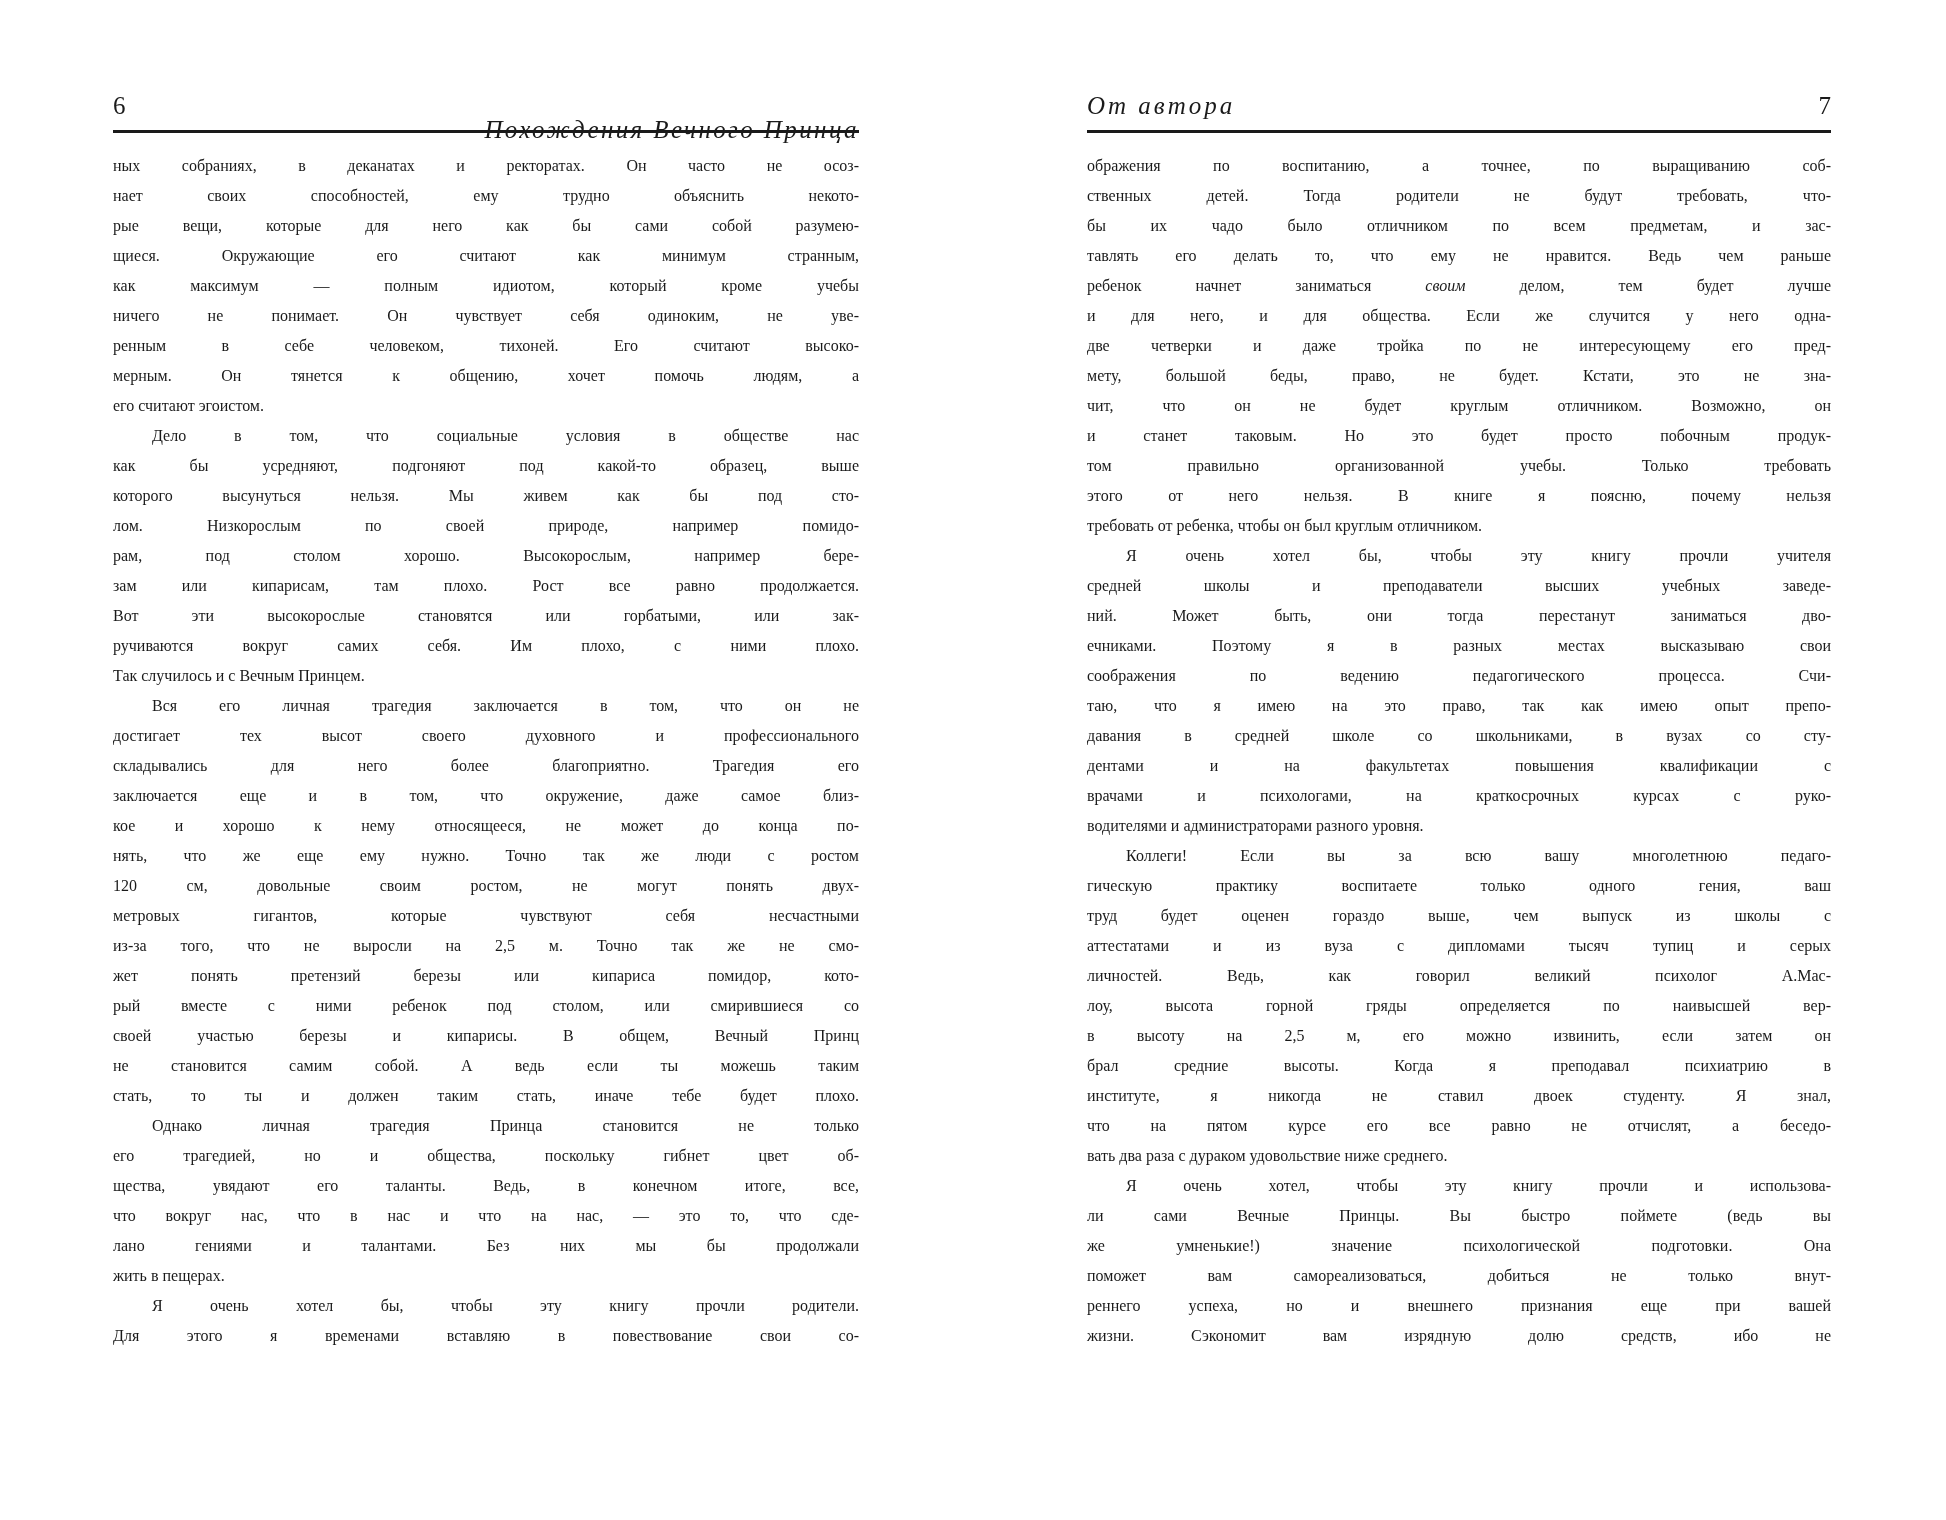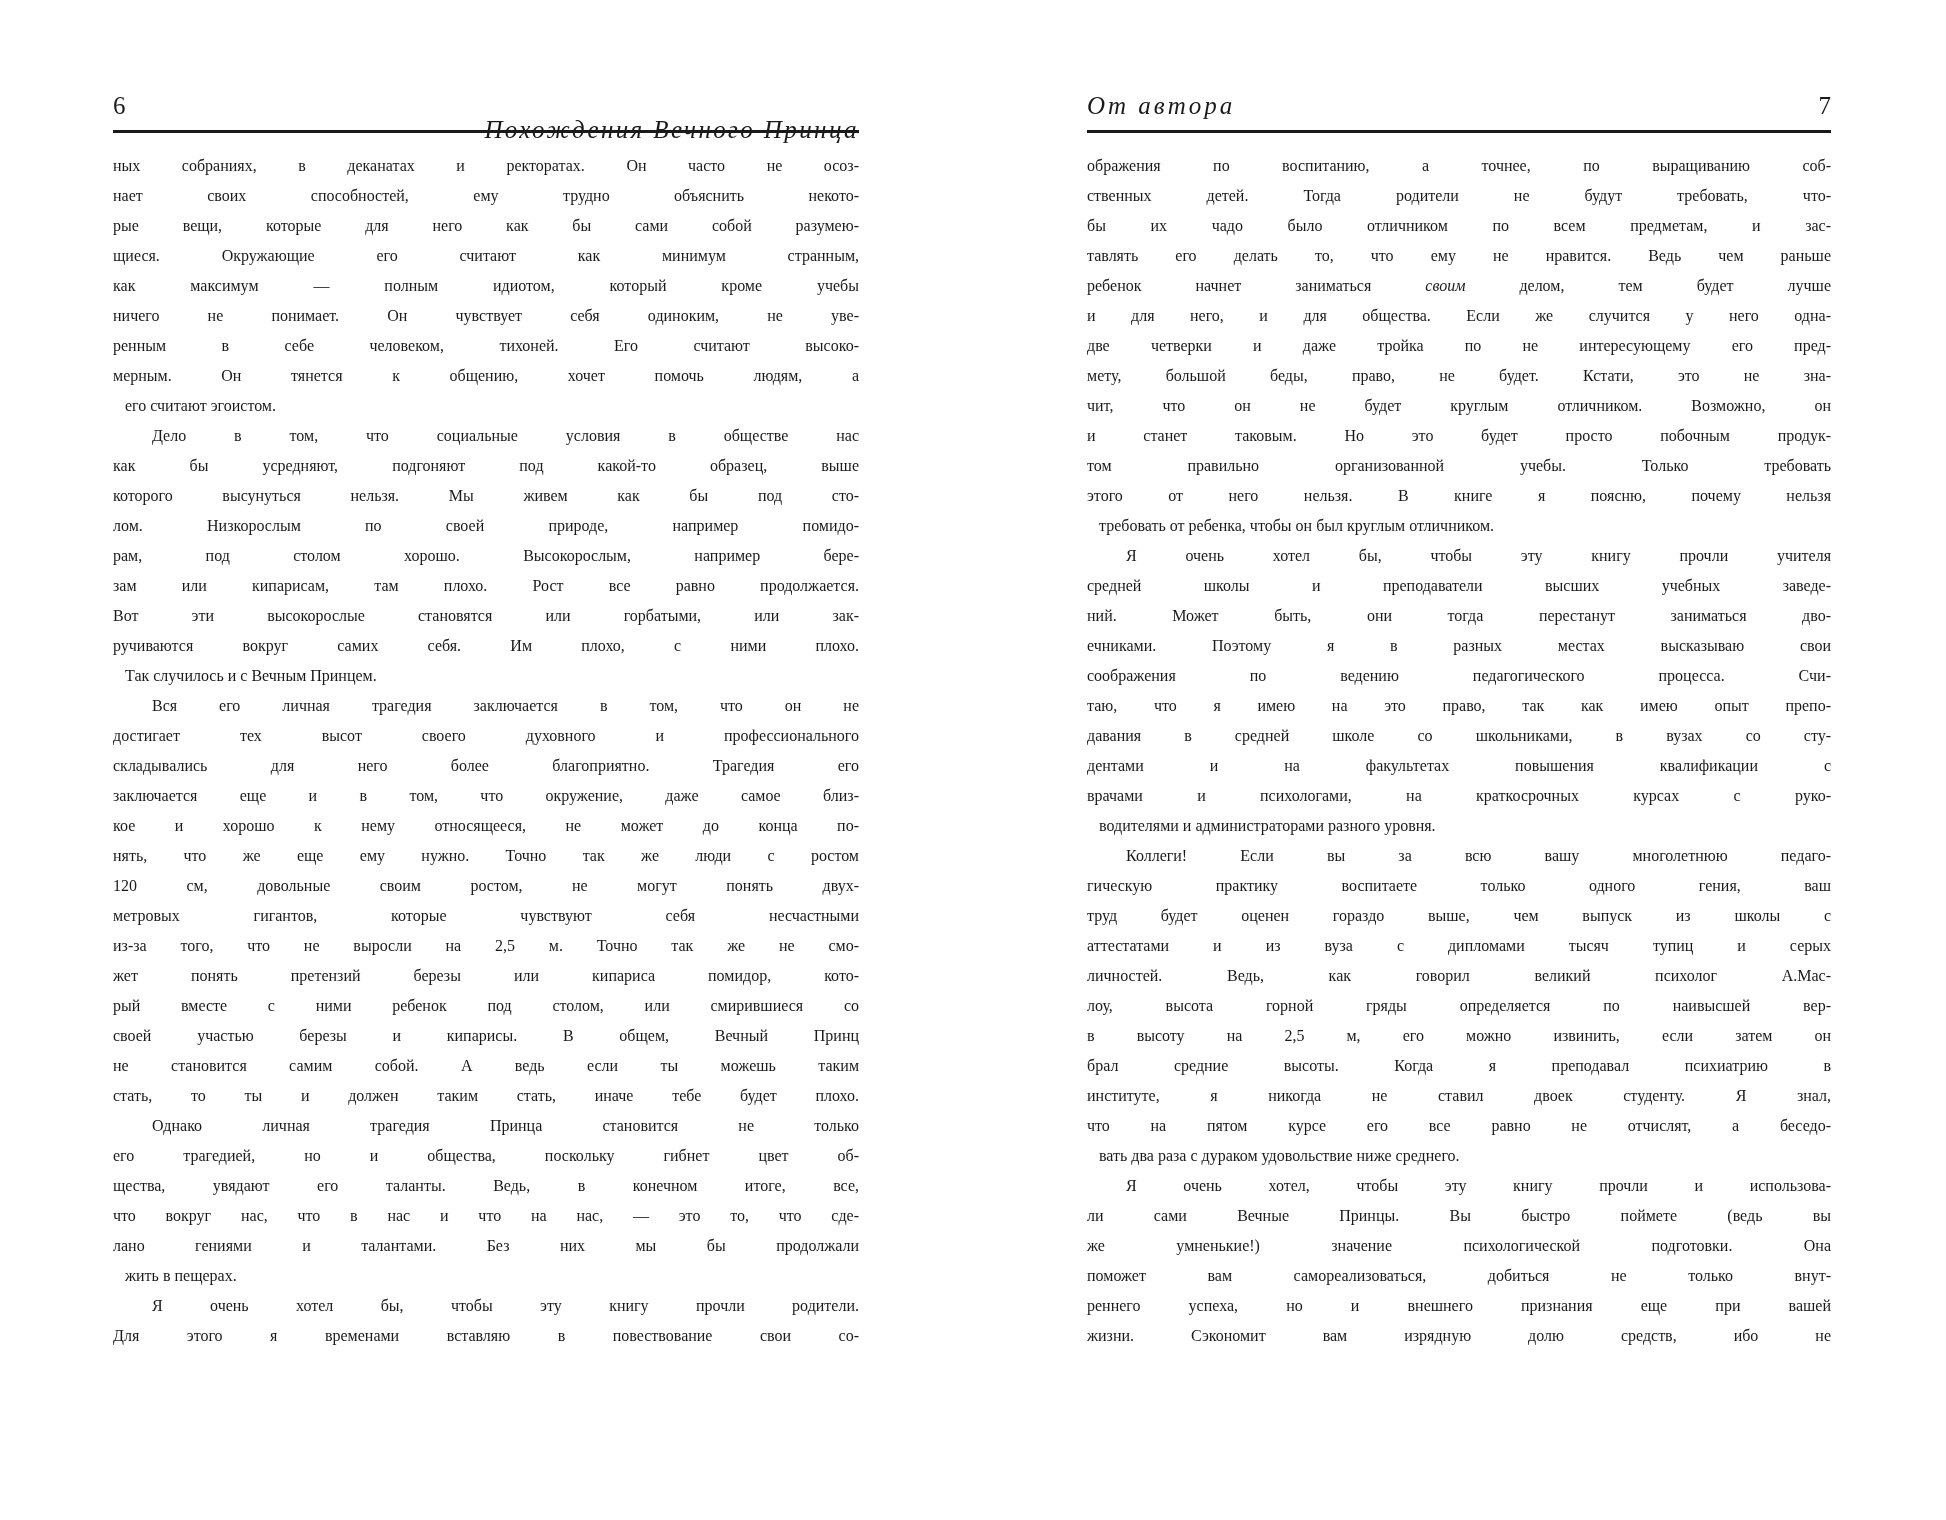--- a/index.html
+++ b/index.html
@@ -15,21 +15,21 @@
   .left .running-head .title { right:0;margin-top:24px; }
   .right .running-head .num { right:0; }
   .right .running-head .title { left:0; letter-spacing:3px; }
   .rule { position:absolute; top:130px; left:0; right:0; height:3px; background:#1a1a1a; }
   .body-text { position:absolute; top:151px; left:0; right:0;
     font-family:"Liberation Serif","DejaVu Serif",serif; font-size:16px; line-height:30px; }
   .line { display:block; height:30px; white-space:nowrap; overflow:visible;
     text-align:justify; text-align-last:justify; }
   .line.wrapjust { white-space:normal; }
   .line.indent { padding-left:39px; }
-  .line.last { text-align-last:left;margin-left:12px; }
+  .line.last { text-align-last:left; }
   .line em { font-style:italic; }
 </style>
 </head>
 <body>
 
 <div class="page left">
   <div class="running-head">
     <span class="num">6</span>
     <span class="title">Похождения Вечного Принца</span>
   </div>

